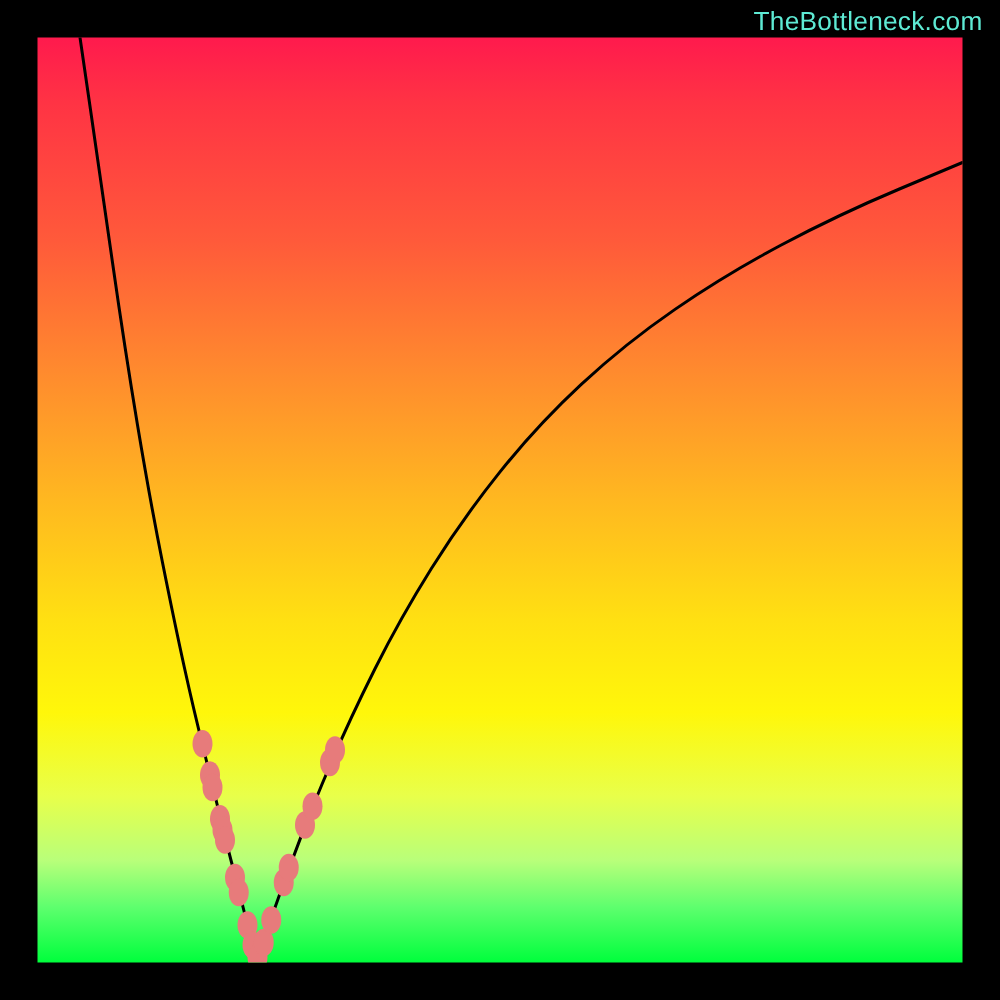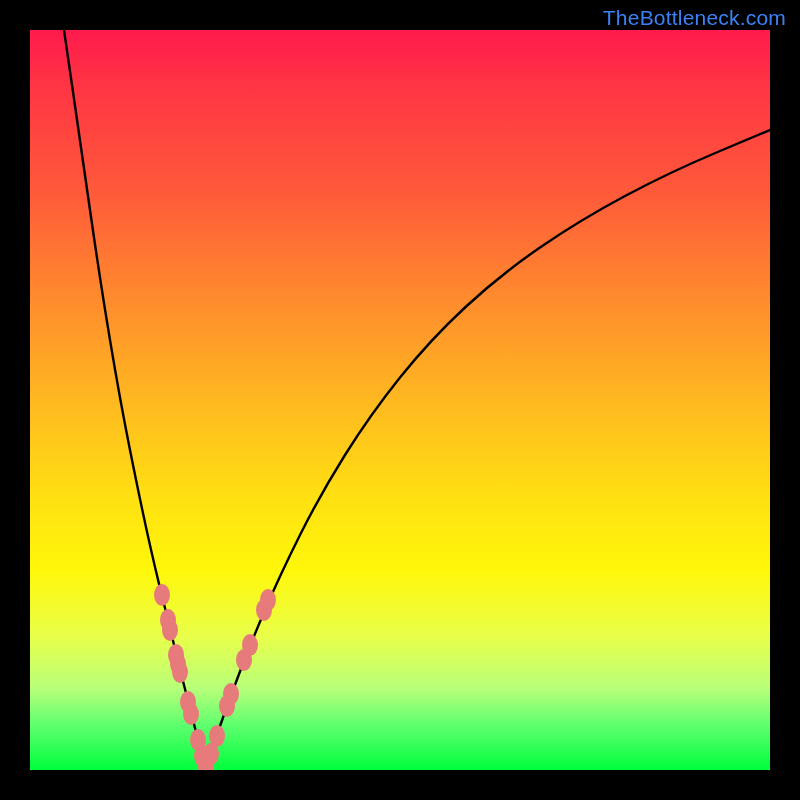--- a/index.html
+++ b/index.html
@@ -37,21 +37,21 @@
       #e8ff4a 82%,
       #b8ff7a 89%,
       #5eff6e 94%,
       #00ff3c 100%
     );
   }
   .watermark {
     position: absolute;
     top: 6px;
     right: 14px;
-    color: #3b82f6;
+    color: #5eead4;
     font-size: 21px;
     font-weight: 500;
     letter-spacing: 0.2px;
   }
   svg.curves {
     position: absolute;
     top: 0;
     left: 0;
     width: 740px;
     height: 740px;

